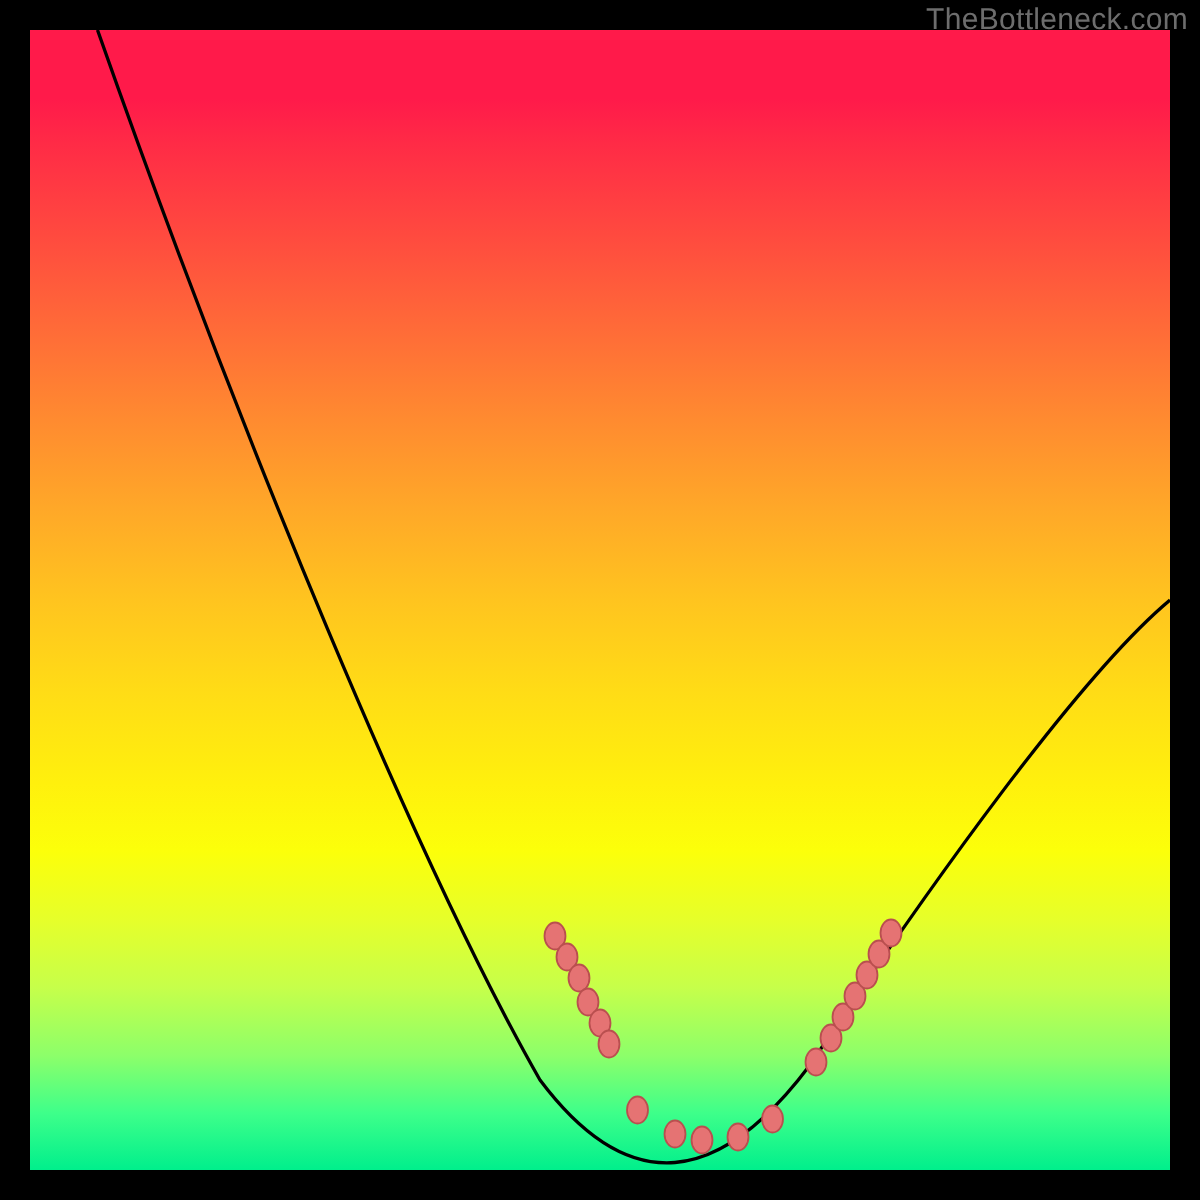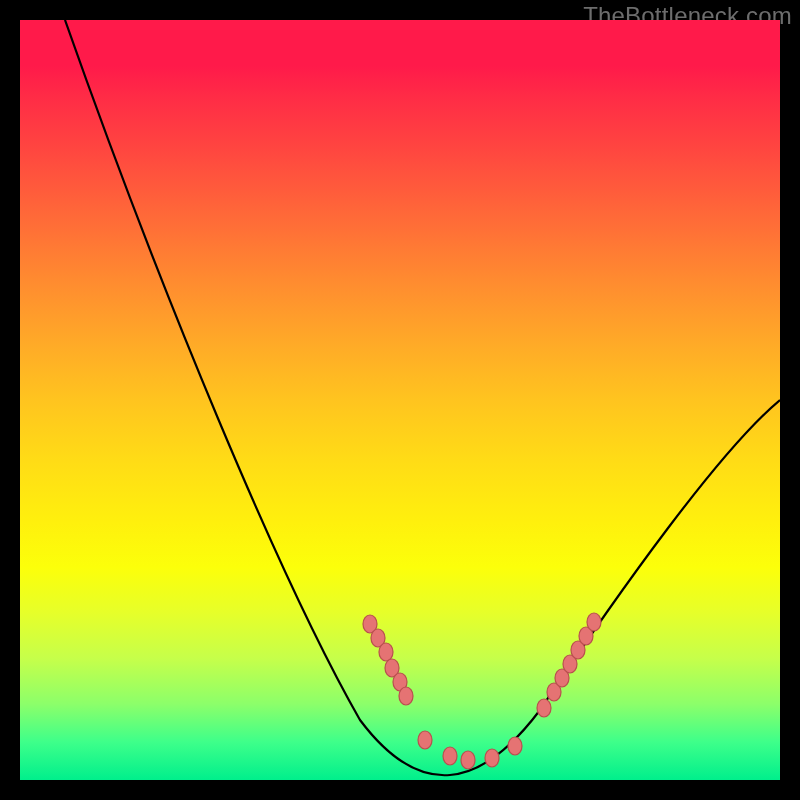--- a/index.html
+++ b/index.html
@@ -38,21 +38,21 @@
       #8cff6a 90%,
       #3eff8a 95%,
       #00ef8c 100%
     );
   }
   .watermark {
     position: absolute;
     top: 2px;
     right: 8px;
     font-family: Arial, Helvetica, sans-serif;
-    font-size: 24px;
+    font-size: 20px;
     color: #6d6d6d;
     font-weight: 500;
     letter-spacing: 0.2px;
   }
   svg.curve {
     position: absolute;
     inset: 0;
   }
   .dot {
     fill: #e57373;

